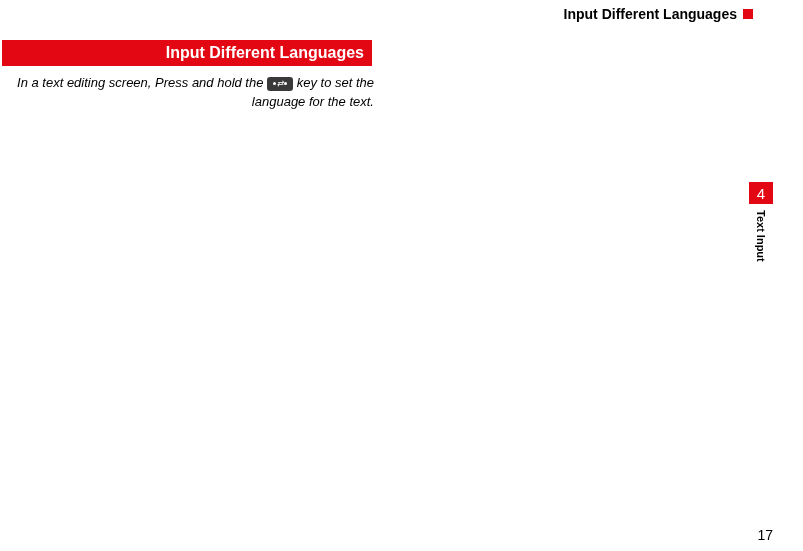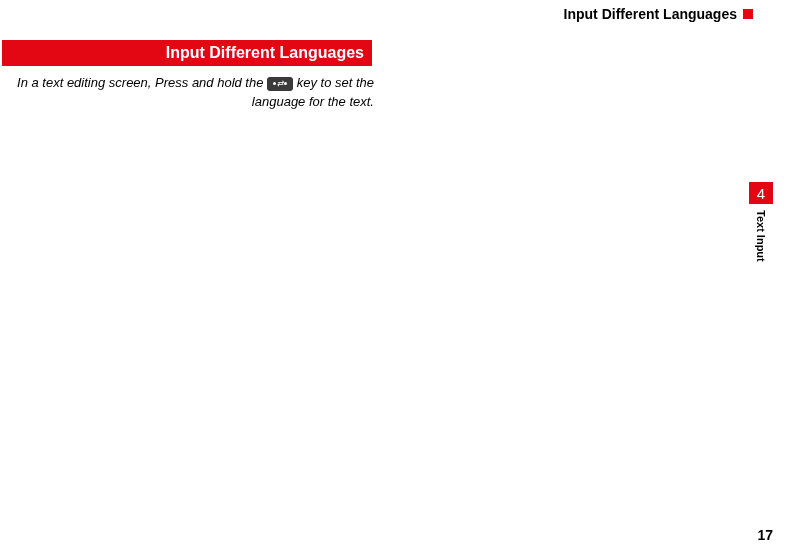--- a/index.html
+++ b/index.html
@@ -98,21 +98,21 @@
       font-size: 11px;
       font-weight: bold;
       color: #000;
       margin-top: 6px;
     }
     .page-number {
       position: absolute;
       right: 30px;
       bottom: 8px;
       font-size: 14px;
-      font-weight: bold;
+      font-weight: normal;
       color: #000;
     }
   </style>
 </head>
 <body>
 
 <div class="page">
 
   <div class="header-row">
     <span class="header-title">Input Different Languages</span>

